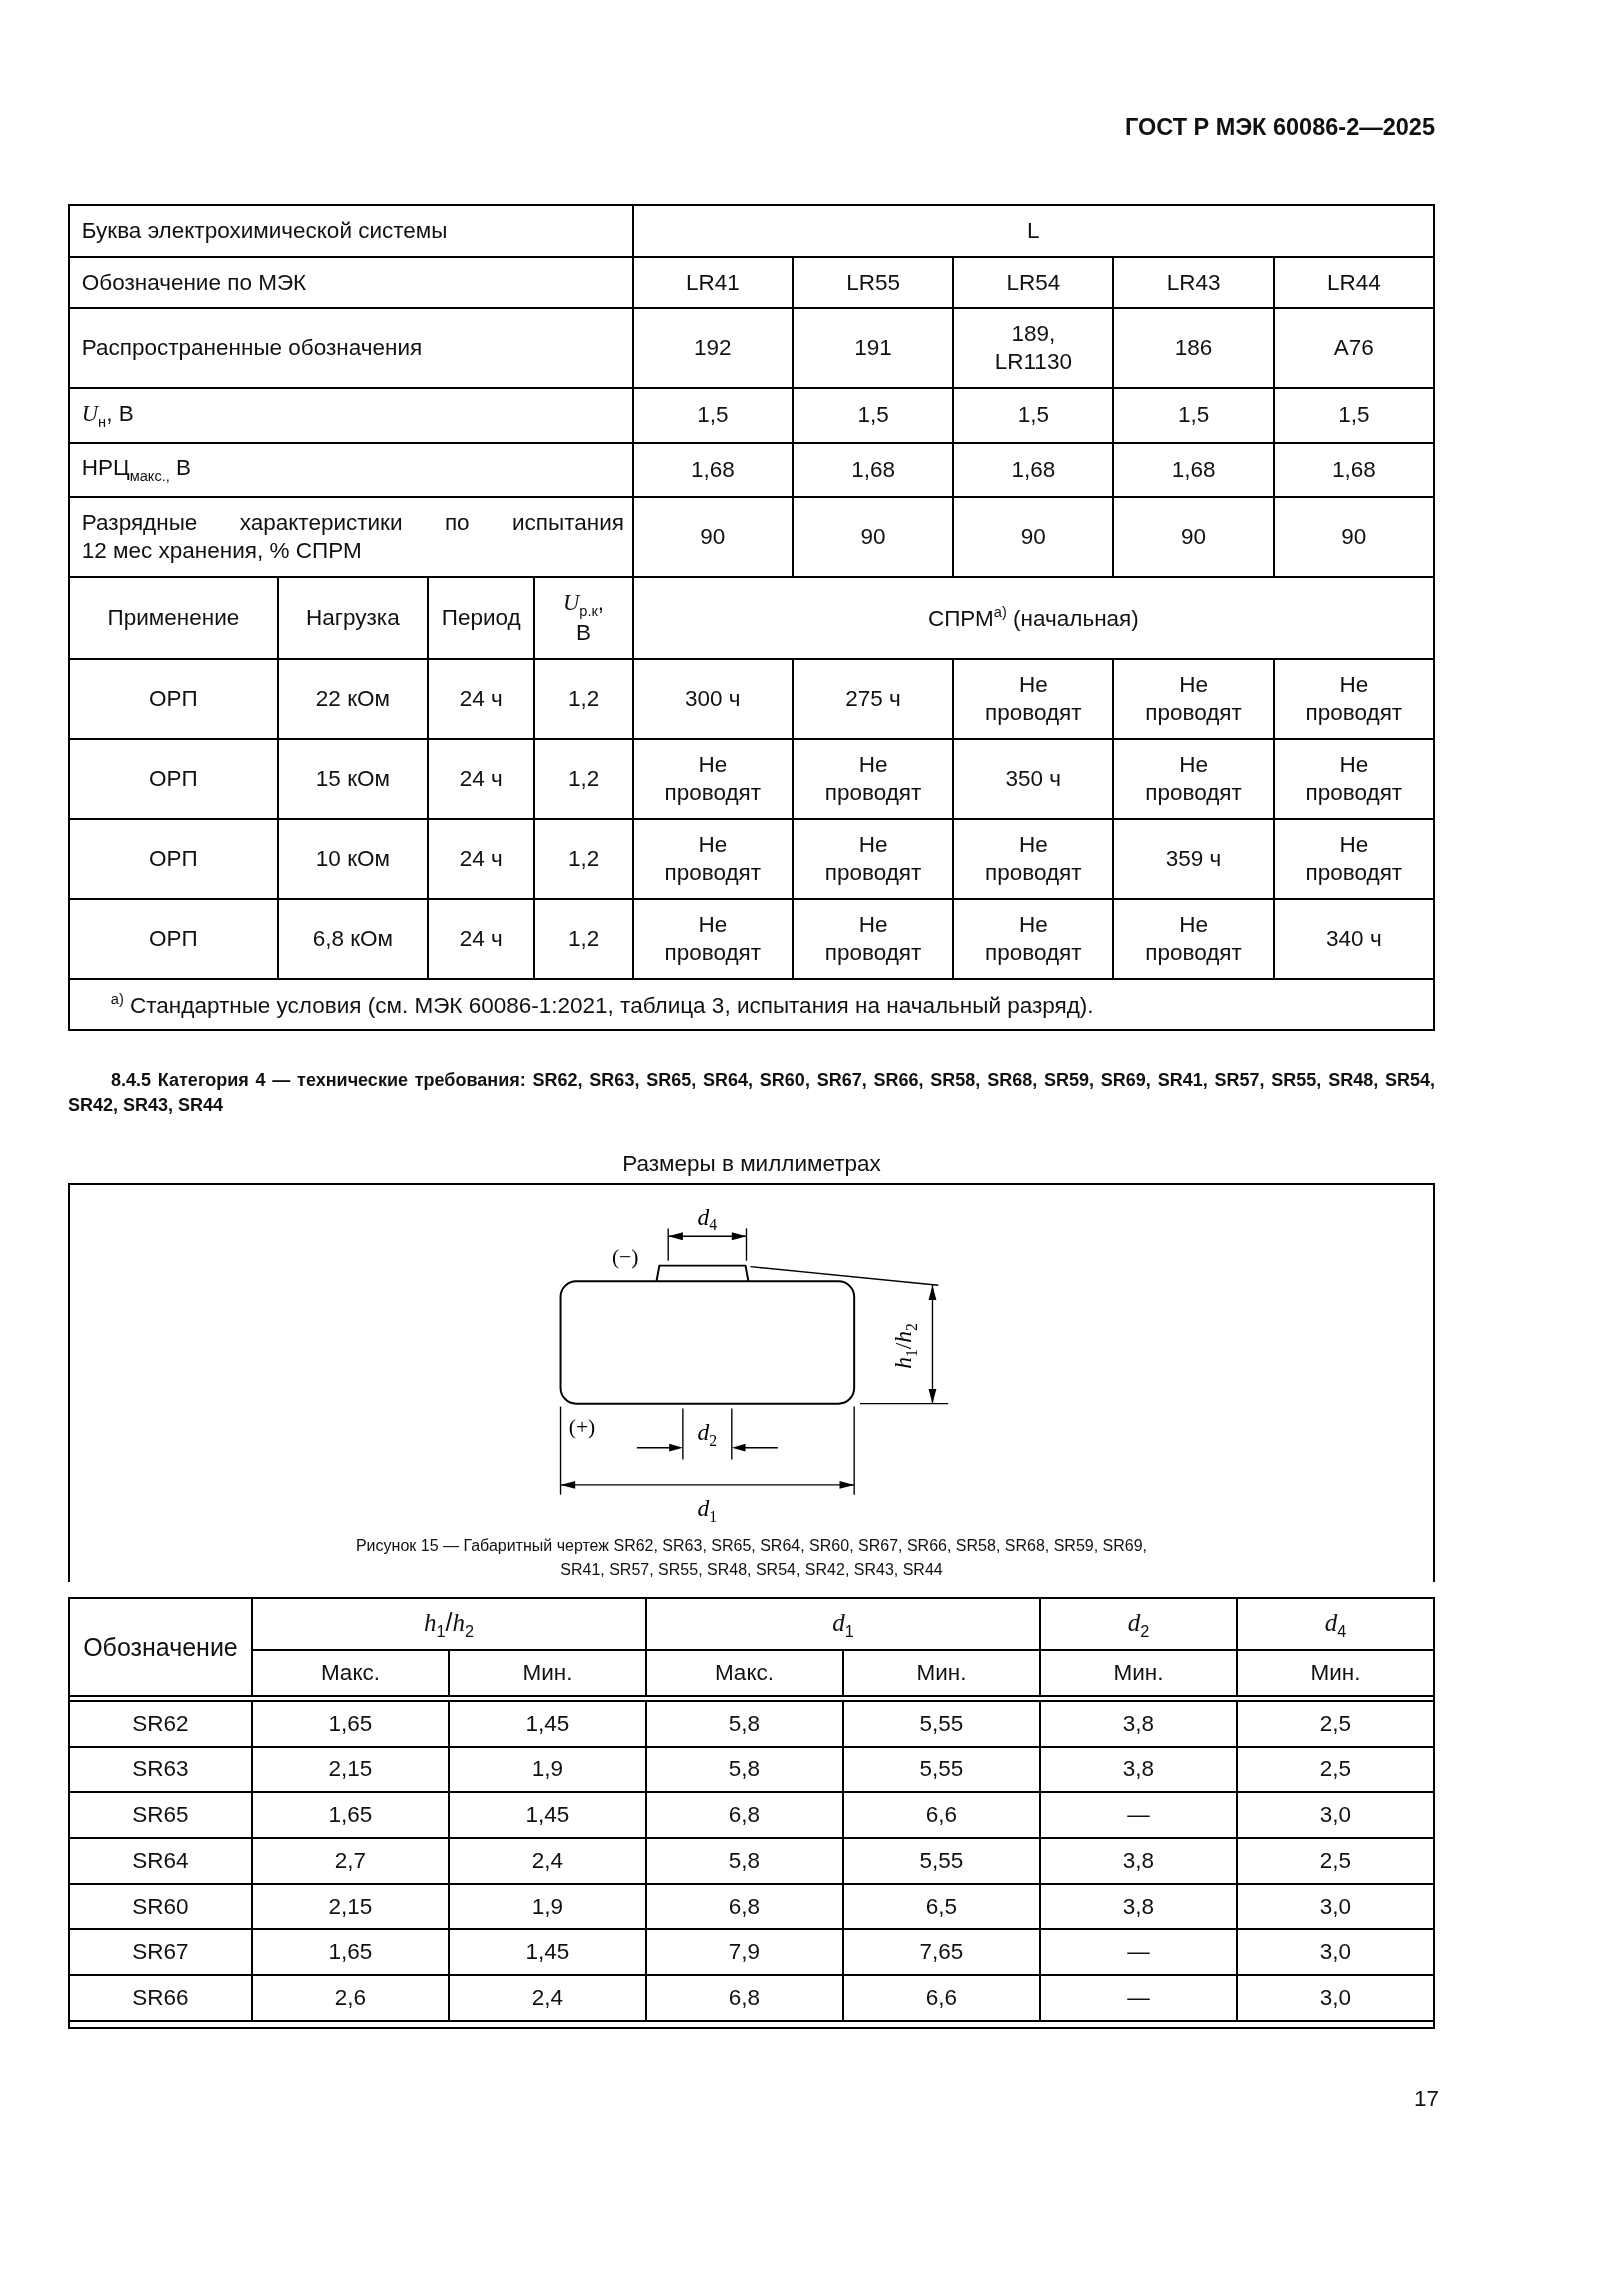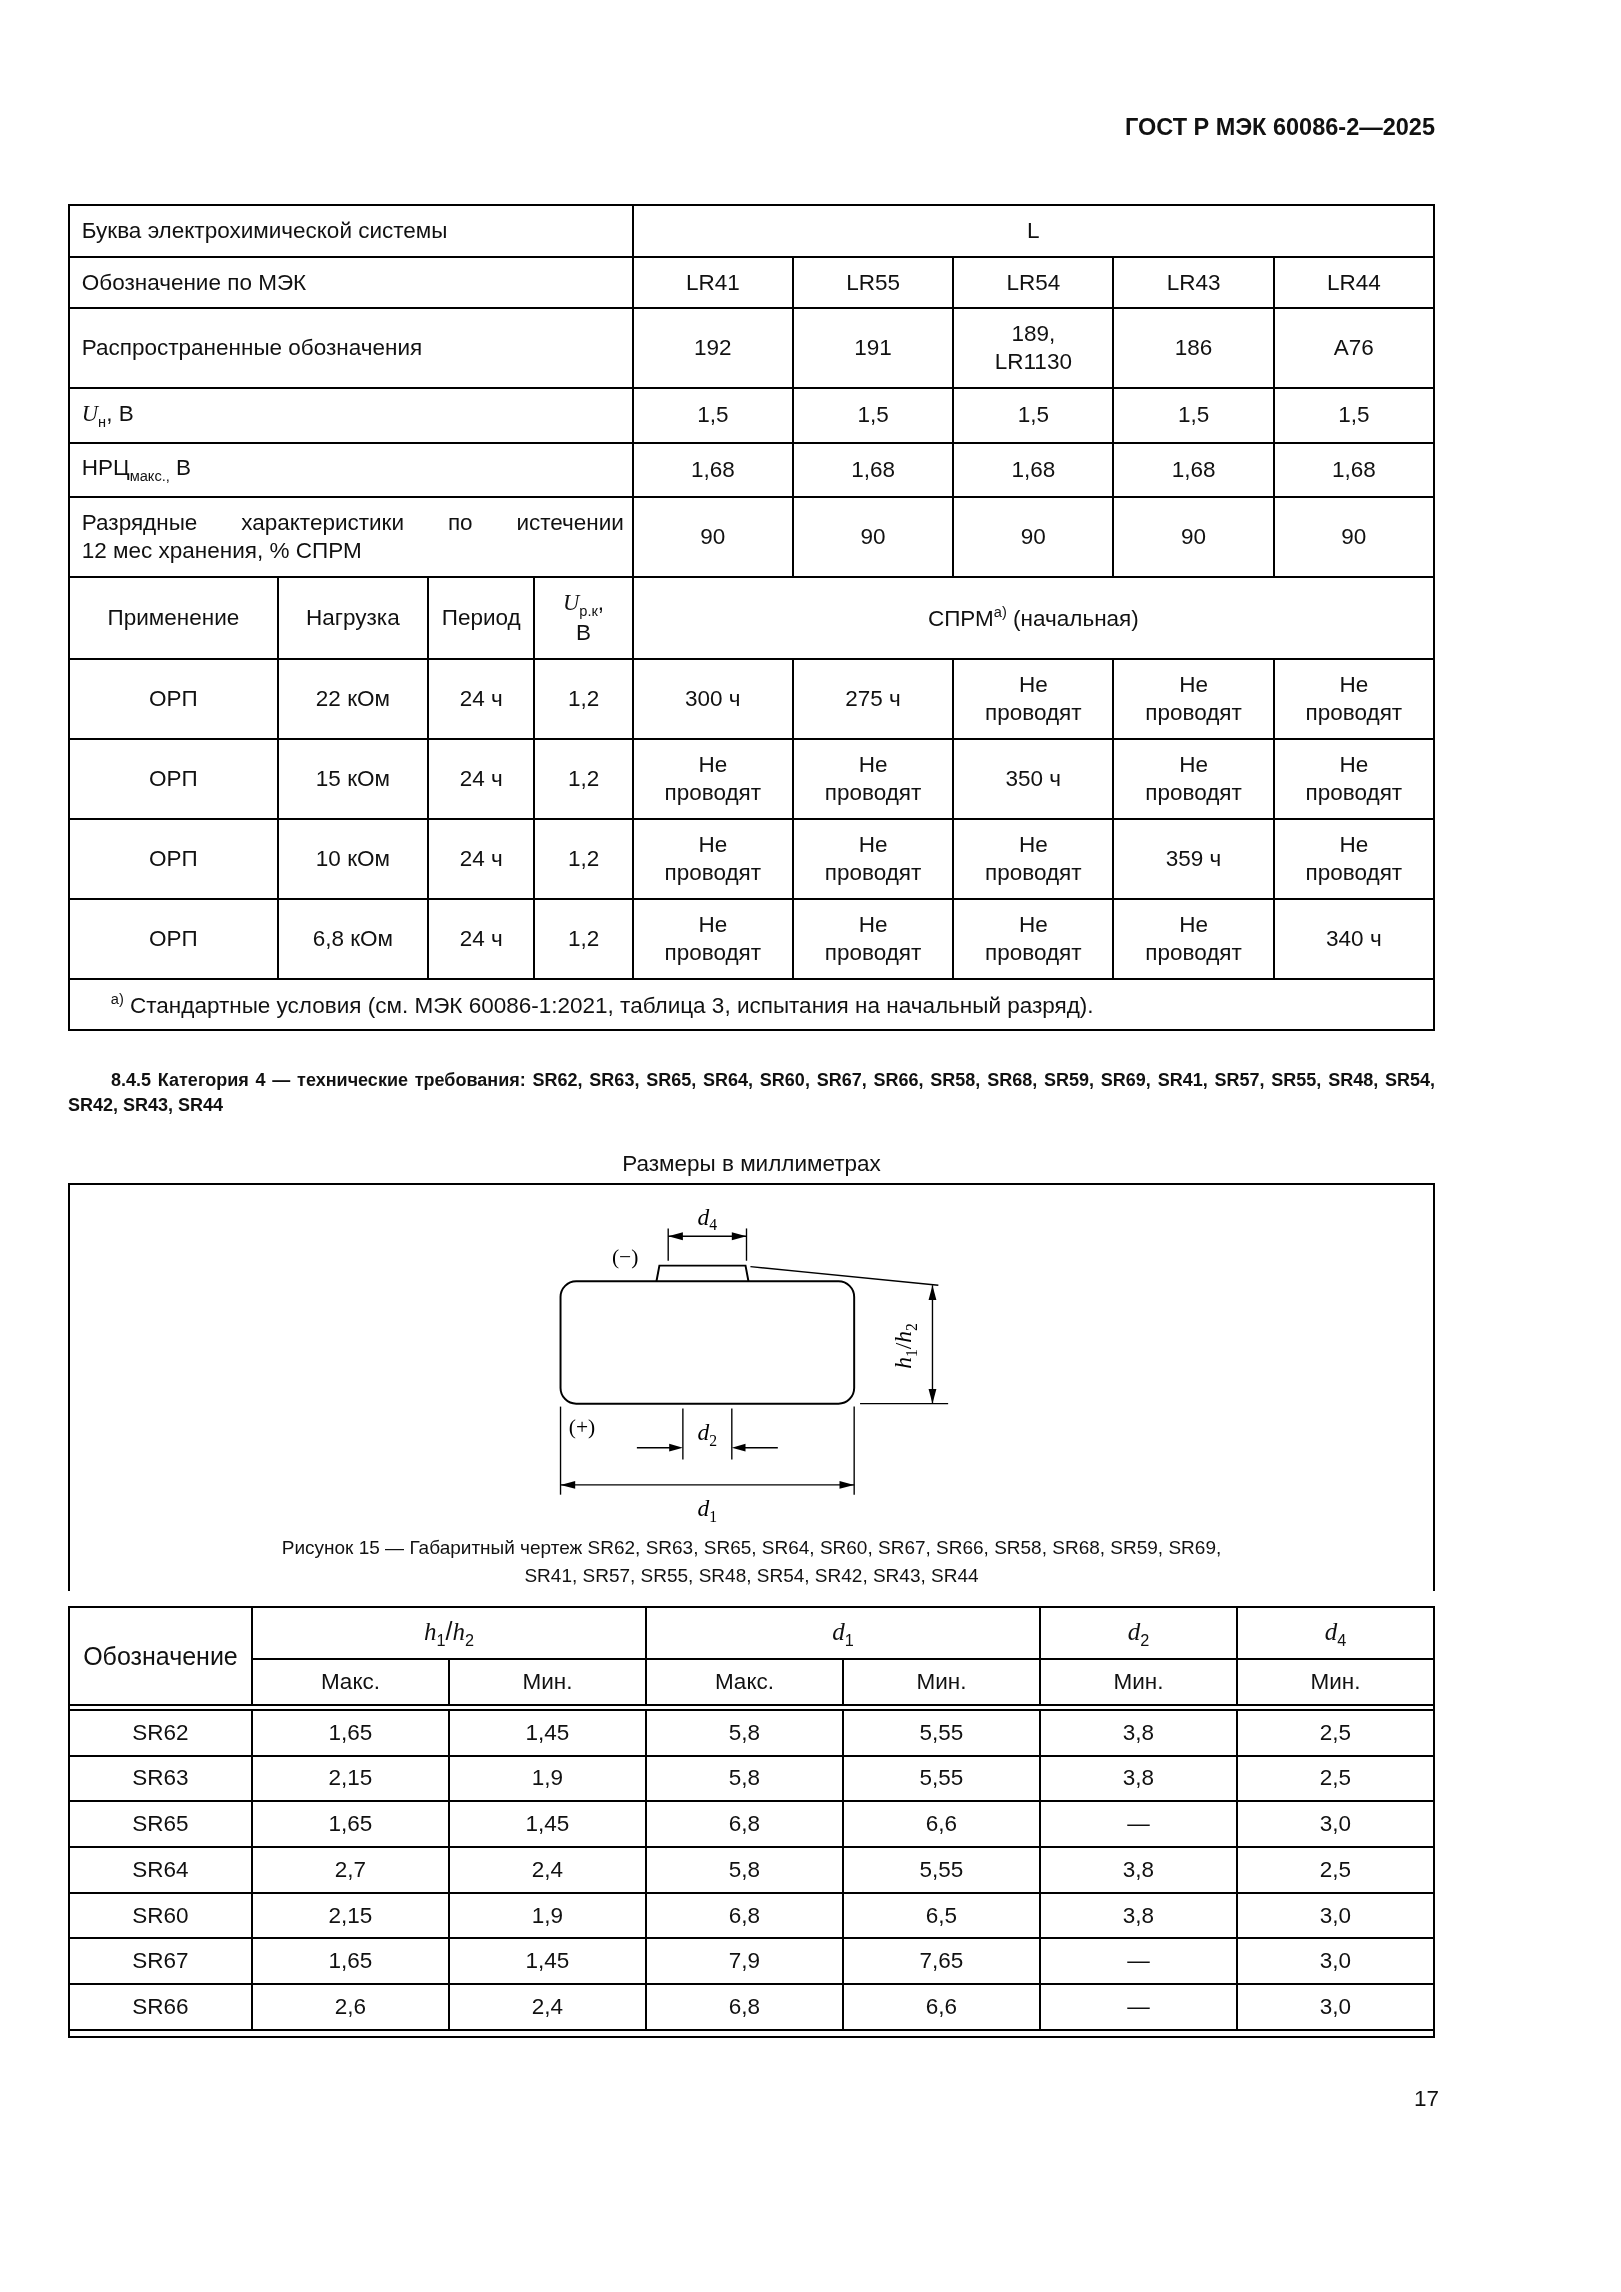--- a/index.html
+++ b/index.html
@@ -53,21 +53,21 @@
     font-size: 22.5px;
   }
   .figure-frame {
     border: 2px solid #000;
     border-bottom: none;
     padding: 17.6px 0 0 0;
   }
   .figure-svg { display: block; width: 1307px; height: 323px; }
   .figure-caption {
     text-align: center;
-    font-size: 19px;
+    font-size: 16px;
     line-height: 1.5;
     margin: 7.8px 19.6px 15.7px 19.6px;
   }
   .svgtxt { font-family: "Liberation Serif", serif; font-size: 24px; fill: #000; }
   .svgsign { font-family: "Liberation Serif", serif; font-size: 22px; fill: #000; }
   .dim-table td { padding: 7.8px 5.9px; text-align: center; }
   .dim-table .hd { font-size: 25px; }
   .dbl td { padding: 0; height: 4.9px; line-height: 0; font-size: 0; }
   .dbl2 td { padding: 0; height: 6.9px; line-height: 0; font-size: 0; }
   .page-number {
@@ -128,21 +128,21 @@
     <tr>
       <td class="lbl" colspan="4"><span>НРЦ</span><sub>макс.,</sub><span> В</span></td>
       <td class="ctr">1,68</td>
       <td class="ctr">1,68</td>
       <td class="ctr">1,68</td>
       <td class="ctr">1,68</td>
       <td class="ctr">1,68</td>
     </tr>
     <tr>
       <td class="lbl" colspan="4">
-        <div class="jline">Разрядные характеристики по истечении</div>
+        <div class="jline">Разрядные характеристики по испытания</div>
         <div>12 мес хранения, % СПРМ</div>
       </td>
       <td class="ctr">90</td>
       <td class="ctr">90</td>
       <td class="ctr">90</td>
       <td class="ctr">90</td>
       <td class="ctr">90</td>
     </tr>
     <tr class="subhead">
       <td>Применение</td>

